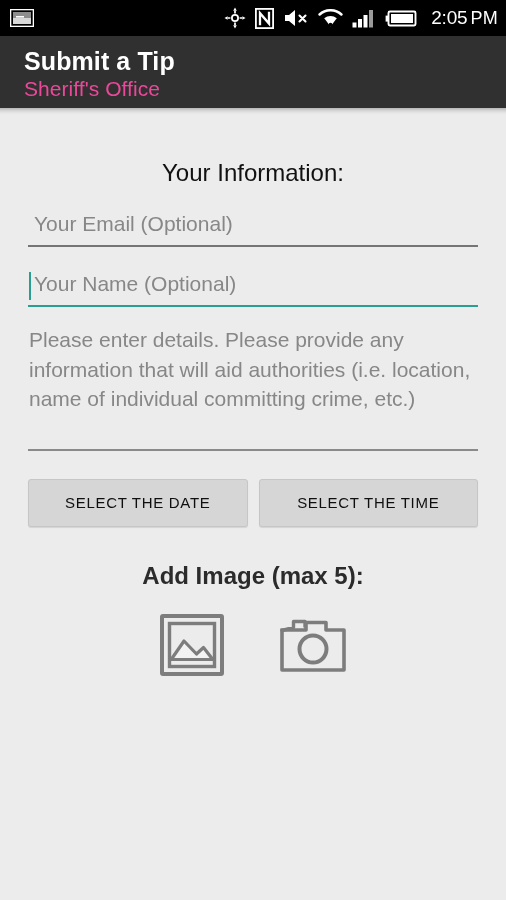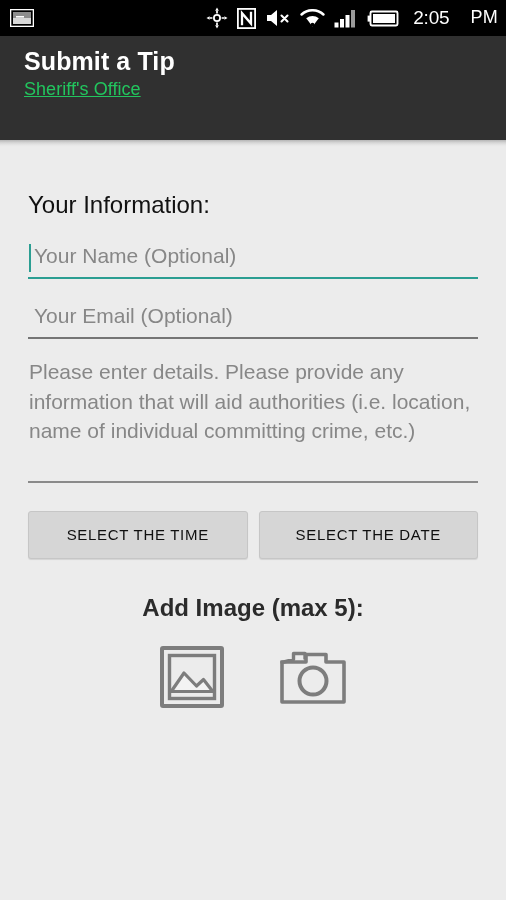--- a/index.html
+++ b/index.html
@@ -48,51 +48,50 @@
   .sicon {
     display: block;
     line-height: 0;
   }
   .clock {
     color: #ffffff;
     font-size: 19px;
     letter-spacing: -0.2px;
     margin-left: 4px;
     display: flex;
-    align-items: flex-start;
-    gap: 21px;
+    align-items: center;
+    gap: 3px;
     font-family: "Liberation Sans", sans-serif;
   }
   .clock .ampm {
     font-size: 18px;
     letter-spacing: 0.3px;
   }
 
   
   .appbar {
     background: #303030;
-    height: 104px;
+    height: 72px;
     padding: 9px 0 0 24px;
     flex: 0 0 auto;
     position: relative;
     z-index: 5;
   }
   .appbar-title {
     color: #ffffff;
     font-size: 25px;
     font-weight: bold;
     letter-spacing: 0.1px;
     line-height: 32px;
   }
   .appbar-subtitle {
-    color: #22c55e;
-    font-size: 18px;
+    color: #ec4899;
+    font-size: 21px;
     line-height: 24px;
     letter-spacing: 0.05px;
-    text-decoration: underline;
   }
   .appbar-shadow {
     height: 7px;
     background: linear-gradient(to bottom,
                 rgba(0,0,0,0.23) 0%,
                 rgba(0,0,0,0.09) 40%,
                 rgba(0,0,0,0.02) 75%,
                 rgba(0,0,0,0) 100%);
     flex: 0 0 auto;
     position: relative;
@@ -101,21 +100,21 @@
 
   
   .content {
     flex: 1 1 auto;
     background: #ececec;
     padding: 0 28px;
     position: relative;
   }
 
   .section-head {
-    text-align: left;
+    text-align: center;
     color: #111111;
     font-size: 24px;
     font-weight: normal;
   }
   .section-head.info { margin-top: 44px; }
   .section-head.tip  { margin-top: 31px; }
 
   .field {
     margin-top: 22px;
     position: relative;
@@ -293,40 +292,40 @@
   <div class="appbar">
     <div class="appbar-title">Submit a Tip</div>
     <div class="appbar-subtitle">Sheriff's Office</div>
   </div>
   <div class="appbar-shadow"></div>
 
   <div class="content">
 
     <div class="section-head info">Your Information:</div>
 
+    <div class="field">
+      <input type="text" placeholder="Your Email (Optional)" style="">
+      <div class="underline"></div>
+    </div>
+
     <div class="field focused">
       <span class="caret"></span>
       <input type="text" placeholder="Your Name (Optional)" style="">
       <div class="underline"></div>
     </div>
 
-    <div class="field">
-      <input type="text" placeholder="Your Email (Optional)" style="">
-      <div class="underline"></div>
-    </div>
-
 
     <div class="tipbox">
       <textarea placeholder="Please enter details. Please provide any information that will aid authorities (i.e. location, name of individual committing crime, etc.)" style=""></textarea>
       <div class="underline"></div>
     </div>
 
     <div class="btn-row">
+      <button class="btn">SELECT THE DATE</button>
       <button class="btn">SELECT THE TIME</button>
-      <button class="btn">SELECT THE DATE</button>
     </div>
 
     <div class="addimg-head">Add Image (max 5):</div>
 
     <div class="img-icons">
 
       <button class="img-btn">
         <span>
           <svg width="68" height="68" viewBox="0 0 68 68">
             <rect x="4" y="5" width="60" height="58" rx="1" fill="none" stroke="#7d7d7d" stroke-width="4"></rect>

